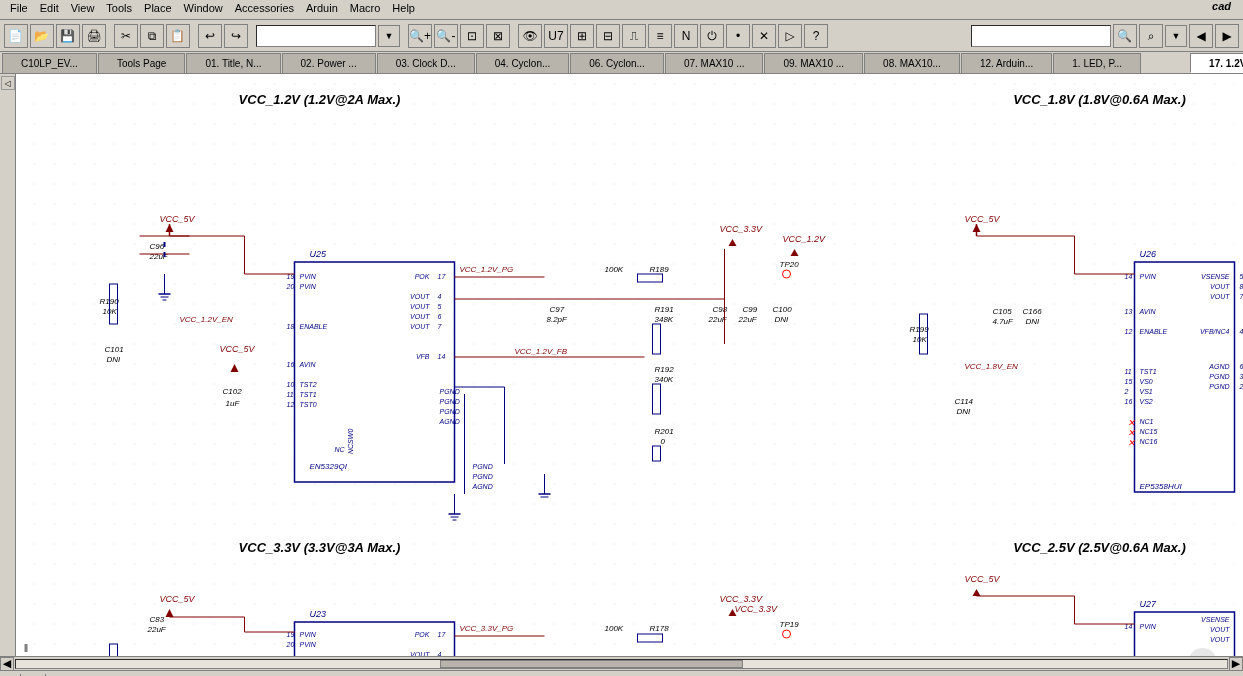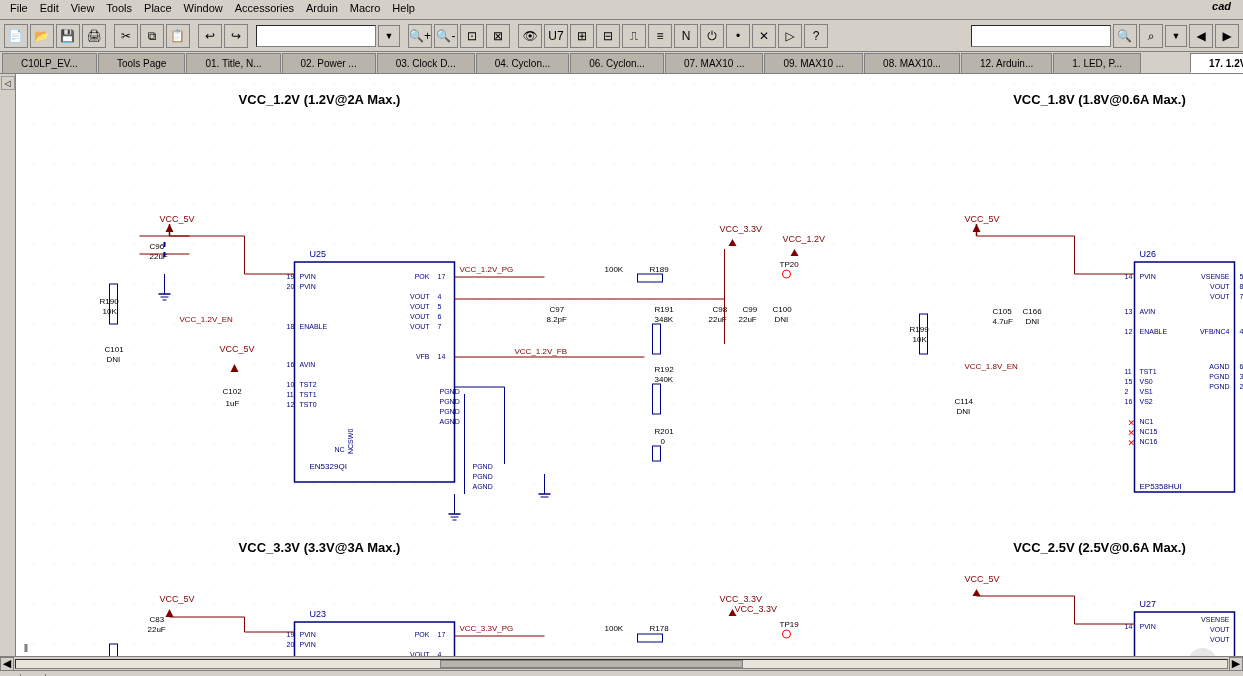--- a/index.html
+++ b/index.html
@@ -129,20 +129,21 @@
       font-size: 8px;
       cursor: pointer;
     }
 
     
     #canvas-area {
       flex: 1;
       background: #ffffff;
       position: relative;
       overflow: hidden;
+      font-style: italic;
     }
 
     
     #schematic-svg {
       width: 100%;
       height: 100%;
     }
 
     
     #statusbar {

